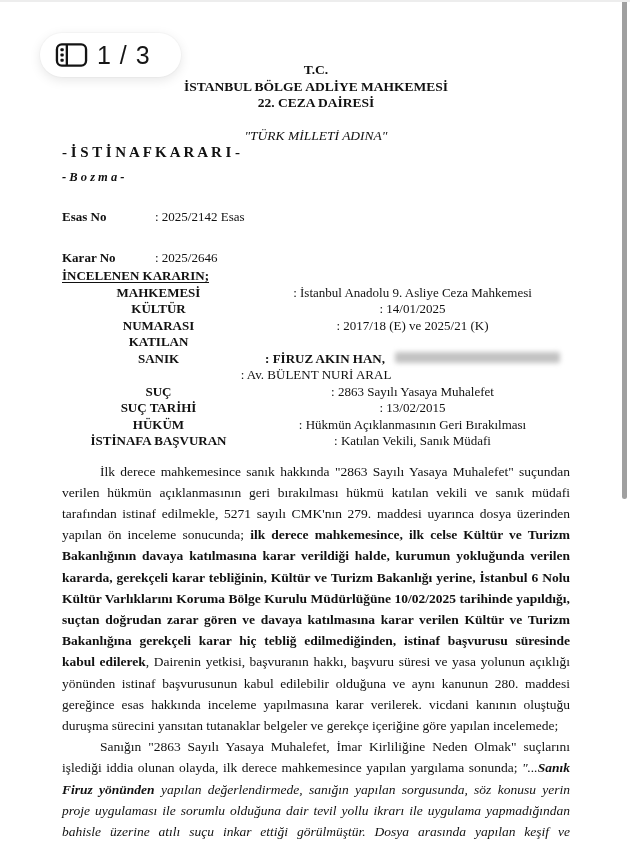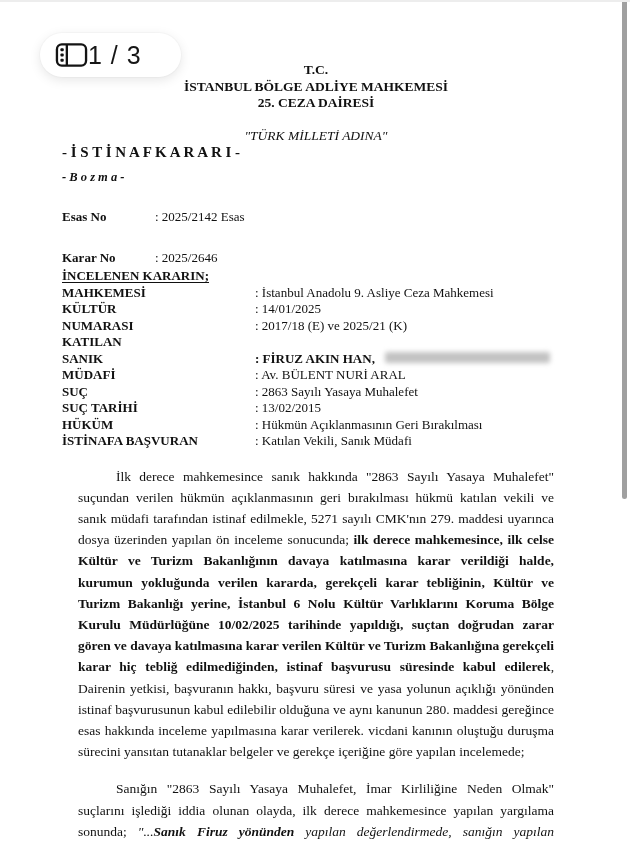--- a/index.html
+++ b/index.html
@@ -15,21 +15,21 @@
     background:#ffffff;
     border-top:2px solid #ededed;
   }
   
   .page-badge{
     position:absolute;left:40px;top:31px;
     height:44px;min-width:108px;
     background:#ffffff;
     border-radius:23px;
     box-shadow:0 3px 12px rgba(0,0,0,0.10),0 0 0 1px rgba(0,0,0,0.02);
-    display:flex;align-items:center;
+    display:flex;align-items:center;gap:9px;
     padding:0 18px 0 15px;
     font-family:"Liberation Sans","DejaVu Sans",sans-serif;
     z-index:5;
   }
   .badge-icon{display:flex;align-items:center;}
   .badge-text{font-size:25px;font-weight:400;color:#161616;letter-spacing:1px;}
   .scrollbar{
     position:absolute;right:3px;top:0;
     width:5px;height:497px;
     background:#a0a0a0;
@@ -49,38 +49,38 @@
   .case-rows{margin-top:5px;}
   .case-row{display:flex;font-size:13px;line-height:16.5px;margin-top:24px;}
   .case-row .kv-label{width:93px;font-weight:bold;flex:none;}
   .section-heading{
     font-weight:bold;font-size:13px;line-height:16.5px;
     text-decoration:underline;
     text-underline-offset:2px;
     display:inline-block;
   }
   .kv-rows{margin-top:0;}
-  .kv-row{display:flex;font-size:13px;line-height:16.5px;}
+  .kv-row{display:flex;font-size:13px;line-height:16.5px;text-align:center;}
   .kv-row .kv-label{width:193px;font-weight:bold;flex:none;}
   .kv-value{flex:1;}
   .kv-line{white-space:nowrap;}
   .kv-line + .kv-line{padding-left:9px;}
   .kv-bold .kv-line{font-weight:bold;}
   .redacted{
     display:inline-block;
     width:165px;height:11px;
     background:#c2c2c2;
     border-radius:2px;
     filter:blur(2.5px);
     vertical-align:baseline;
     margin-left:10px;
   }
   .paragraphs{margin-top:11px;}
   .body-par{
-    margin:16px;
+    margin:0;
     font-size:13.5px;line-height:21.2px;
     text-align:justify;
     text-indent:38px;
   }
   .seg-normal{font-weight:normal;font-style:normal;}
   .seg-bold{font-weight:bold;font-style:normal;}
   .seg-italic{font-weight:normal;font-style:italic;}
   .seg-bolditalic{font-weight:bold;font-style:italic;}
 </style>
 </head>
@@ -99,21 +99,21 @@
       </svg>
     </span>
     <span class="badge-text">1 / 3</span>
   </div>
 
   <div class="scrollbar"></div>
 
   <div class="doc">
     <div class="hdr">T.C.</div>
     <div class="hdr">İSTANBUL BÖLGE ADLİYE MAHKEMESİ</div>
-    <div class="hdr">25. CEZA DAİRESİ</div>
+    <div class="hdr">22. CEZA DAİRESİ</div>
 
     <div class="motto">"TÜRK MİLLETİ ADINA"</div>
     <div class="decision-title">- İ S T İ N A F   K A R A R I -</div>
     <div class="bozma">- B o z m a -</div>
 
     <div class="case-rows">
   <div class="case-row">
     <div class="kv-label">Esas No</div>
     <div class="kv-value">: 2025/2142 Esas</div>
   </div>
@@ -155,21 +155,20 @@
   </div>
 
   <div class="kv-row">
     <div class="kv-label">SANIK</div>
     <div class="kv-value kv-bold">
             <div class="kv-line">: FİRUZ AKIN HAN,<span class="redacted"></span></div>
           </div>
   </div>
 
   <div class="kv-row">
-    <div class="kv-label">MÜDAFİ</div>
     <div class="kv-value">
             <div class="kv-line">: Av. BÜLENT NURİ ARAL</div>
           </div>
   </div>
 
   <div class="kv-row">
     <div class="kv-label">SUÇ</div>
     <div class="kv-value">
             <div class="kv-line">: 2863 Sayılı Yasaya Muhalefet</div>
           </div>

